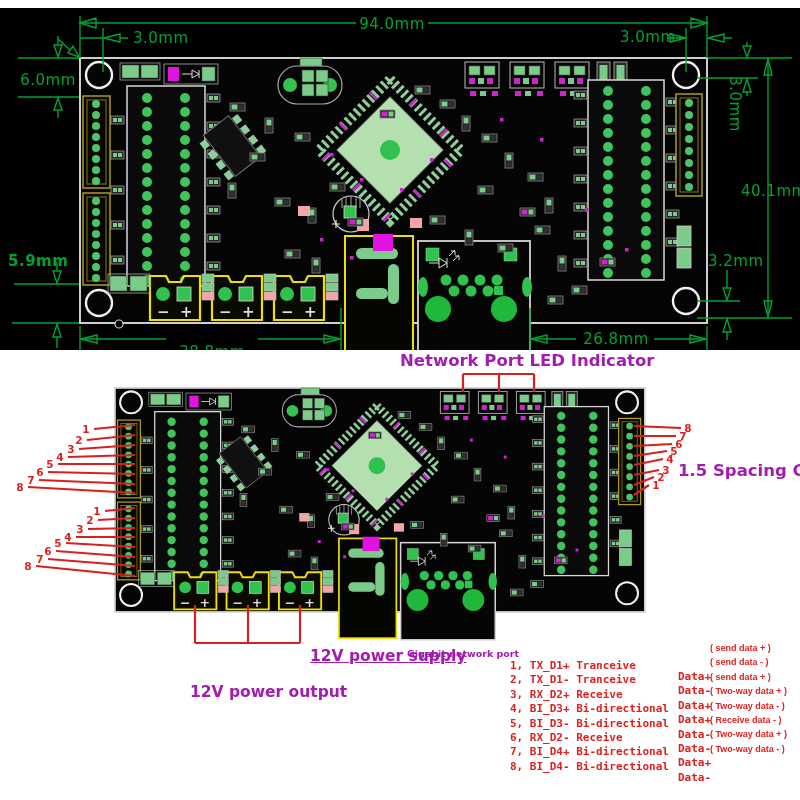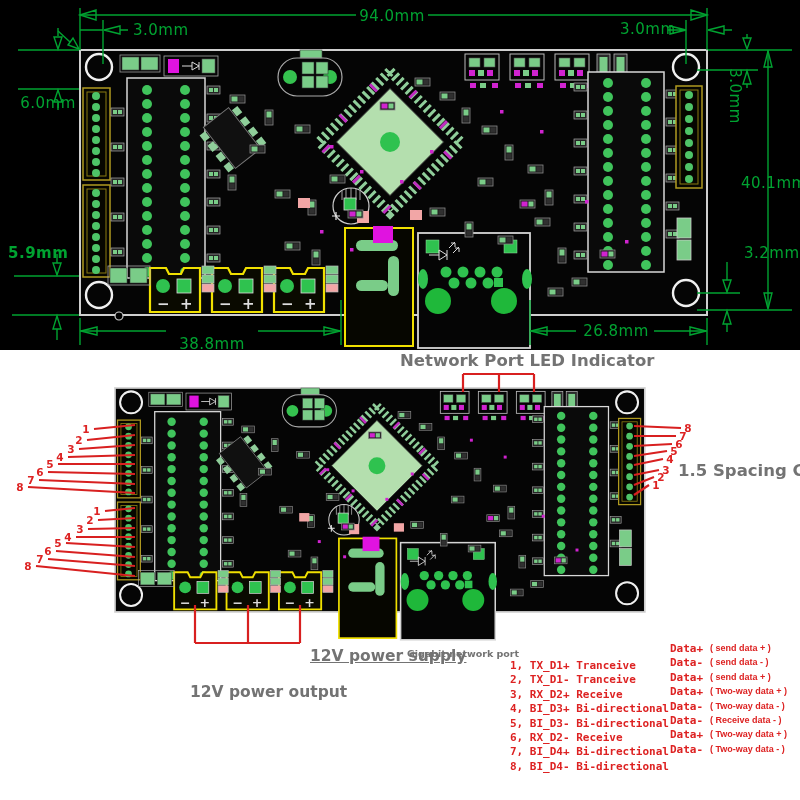--- a/index.html
+++ b/index.html
@@ -1,36 +1,36 @@
 <!DOCTYPE html>
 <html><head>
 <meta charset="utf-8">
 <style>
   html,body{margin:0;padding:0;background:#fff;}
   .stage{position:relative;width:800px;height:800px;overflow:hidden;background:#fff;
          font-family:"DejaVu Sans",sans-serif;}
-  .top-section{position:absolute;left:0;top:0;width:800px;height:380px;background:#000;}
+  .top-section{position:absolute;left:0;top:8px;width:800px;height:380px;background:#000;}
   .bottom-section{position:absolute;left:0;top:350px;width:800px;height:450px;background:#fff;}
   svg{position:absolute;left:0;top:0;display:block;}
   .lbl{position:absolute;white-space:nowrap;line-height:1;}
   .dim{color:#00a331;font-size:15px;letter-spacing:0.5px;transform:translate(-50%,-50%);}
   .dim.la{transform:translate(0,-50%);}
   .dim.rot{transform:translate(-50%,-50%) rotate(90deg);}
-  .red{color:#737373;font-weight:bold;}
+  .red{color:#a21caf;font-weight:bold;}
   .red.big{font-size:16.5px;}
   .red.med{font-size:15.5px;}
   .red.sm{font-size:9.5px;}
   .pn{position:absolute;color:#dd2222;font-weight:bold;font-size:10.5px;
       transform:translate(-50%,-50%);line-height:1;}
   .pin-table{position:absolute;left:506px;top:292px;width:292px;}
   .pt-row{position:relative;height:14.4px;}
   .pt-pin,.pt-data{position:absolute;top:0;color:#dd2222;
       font-family:"DejaVu Sans Mono",monospace;font-weight:bold;font-size:11px;line-height:1.2;}
   .pt-pin{left:4px;margin-top:17px;}
-  .pt-data{left:164px;}
+  .pt-data{left:172px;margin-top:28px;}
   .pt-note{position:absolute;left:204px;top:2px;color:#dd2222;font-weight:bold;
       font-size:9px;line-height:1.1;font-family:"Liberation Sans",sans-serif;}
 </style>
 </head>
 <body>
 
 <div class="stage">
 
   <div class="top-section">
     <svg width="800" height="350" viewBox="0 0 800 350">
@@ -433,26 +433,26 @@
         <path d="M81,331 L97,327 L97,335 Z M340,331 L324,327 L324,335 Z"></path>
 
         <path d="M530,331 H576 M654,331 H707"></path>
         <path d="M531,331 L547,327 L547,335 Z M706,331 L690,327 L690,335 Z"></path>
       </g>
       <circle cx="119" cy="316" r="4" fill="#000" stroke="#ccc" stroke-width="1.2"></circle>
     </svg>
 
     <span class="lbl dim" style="left:392px;top:16px;">94.0mm</span>
     <span class="lbl dim la" style="left:133px;top:30px;">3.0mm</span>
-    <span class="lbl dim" style="left:48px;top:72px;margin-top:31px;">6.0mm</span>
+    <span class="lbl dim" style="left:48px;top:72px;">6.0mm</span>
     <span class="lbl dim la" style="left:620px;top:29px;">3.0mm</span>
     <span class="lbl dim rot" style="left:734px;top:96px;">3.0mm</span>
     <span class="lbl dim la" style="left:741px;top:183px;">40.1mm</span>
     <span class="lbl dim la" style="left:8px;top:253px;font-weight:bold;">5.9mm</span>
-    <span class="lbl dim la" style="left:708px;top:253px;padding-left:36px;">3.2mm</span>
+    <span class="lbl dim la" style="left:708px;top:253px;">3.2mm</span>
     <span class="lbl dim" style="left:212px;top:331px;margin-top:13px;">38.8mm</span>
     <span class="lbl dim" style="left:616px;top:331px;">26.8mm</span>
   </div>
 
   <div class="bottom-section">
     <svg width="800" height="450" viewBox="0 0 800 450">
       <use href="#pcb-art" transform="translate(115,38) scale(0.845)"></use>
 
       <g stroke="#d82020" stroke-width="2.2" fill="none">
 

